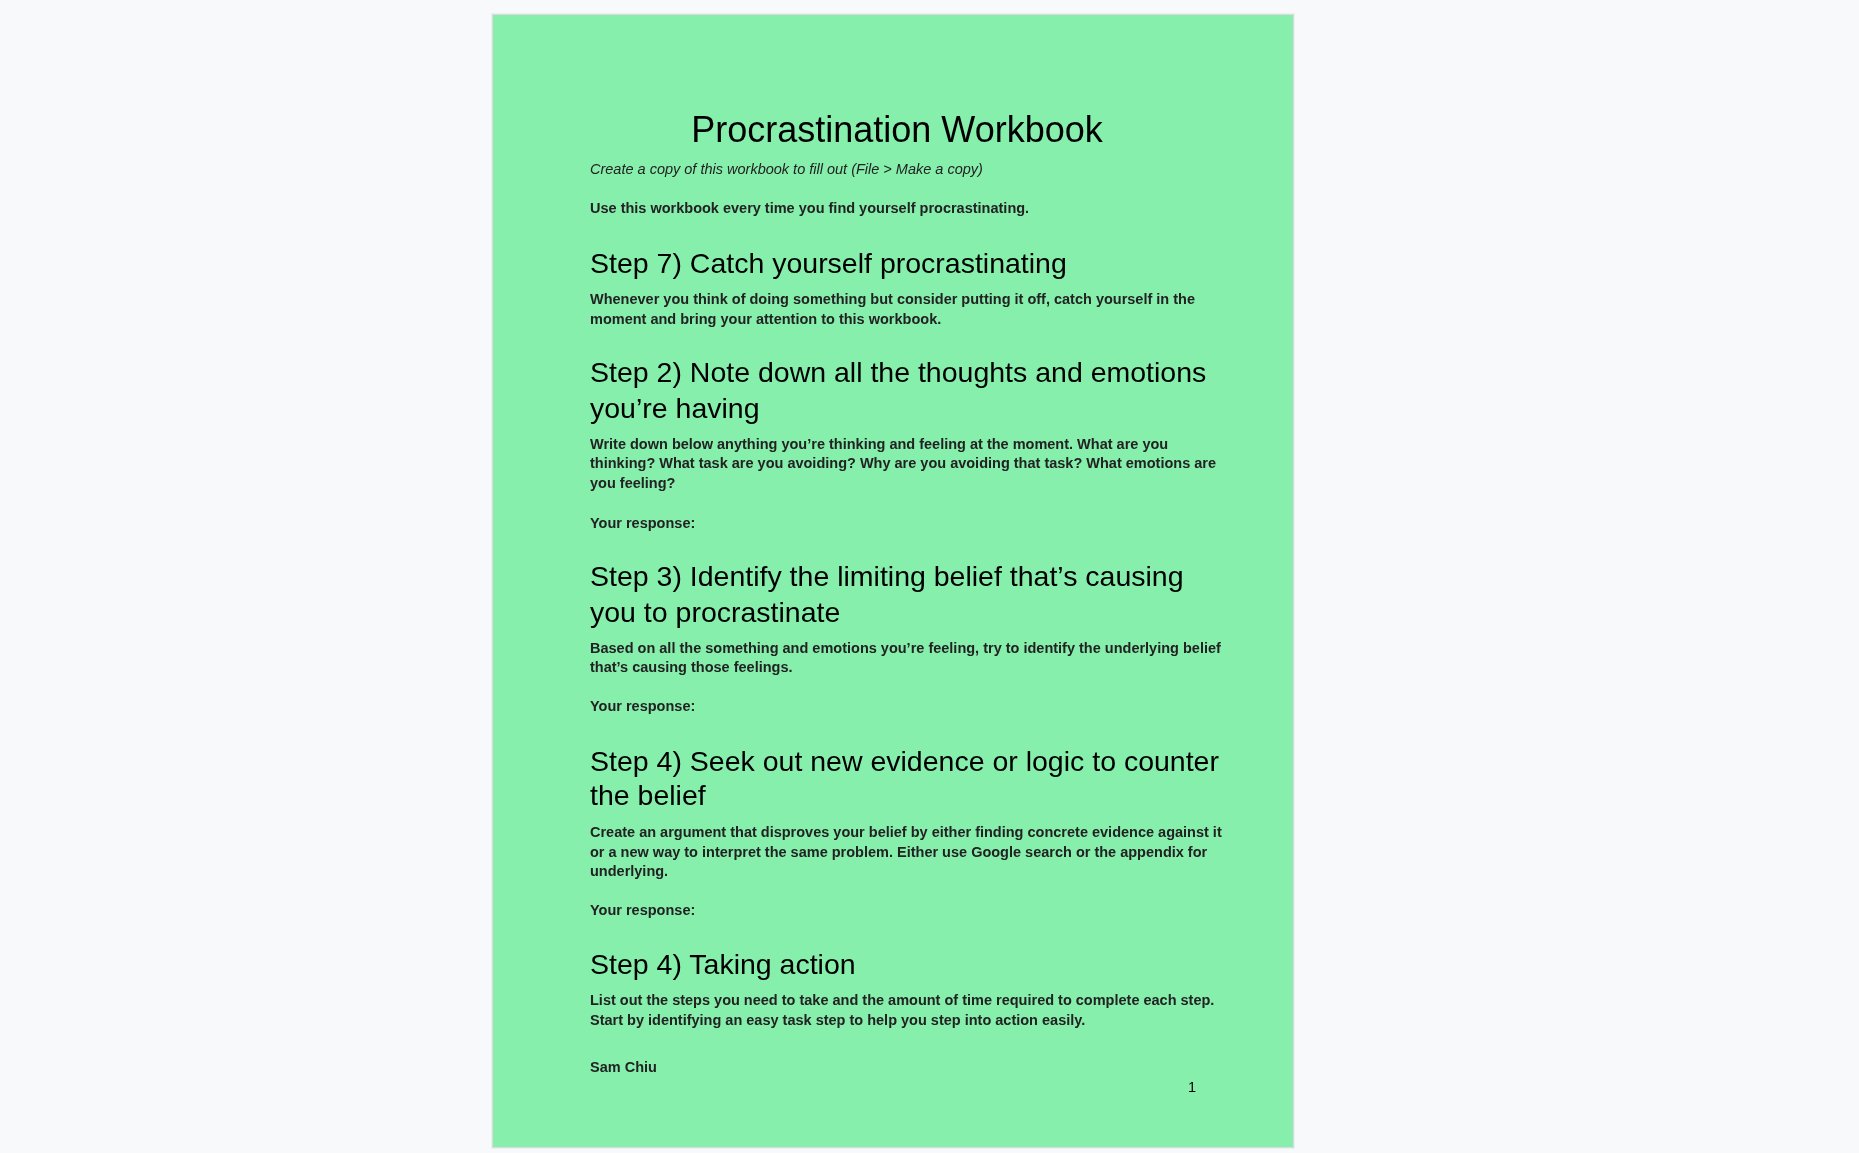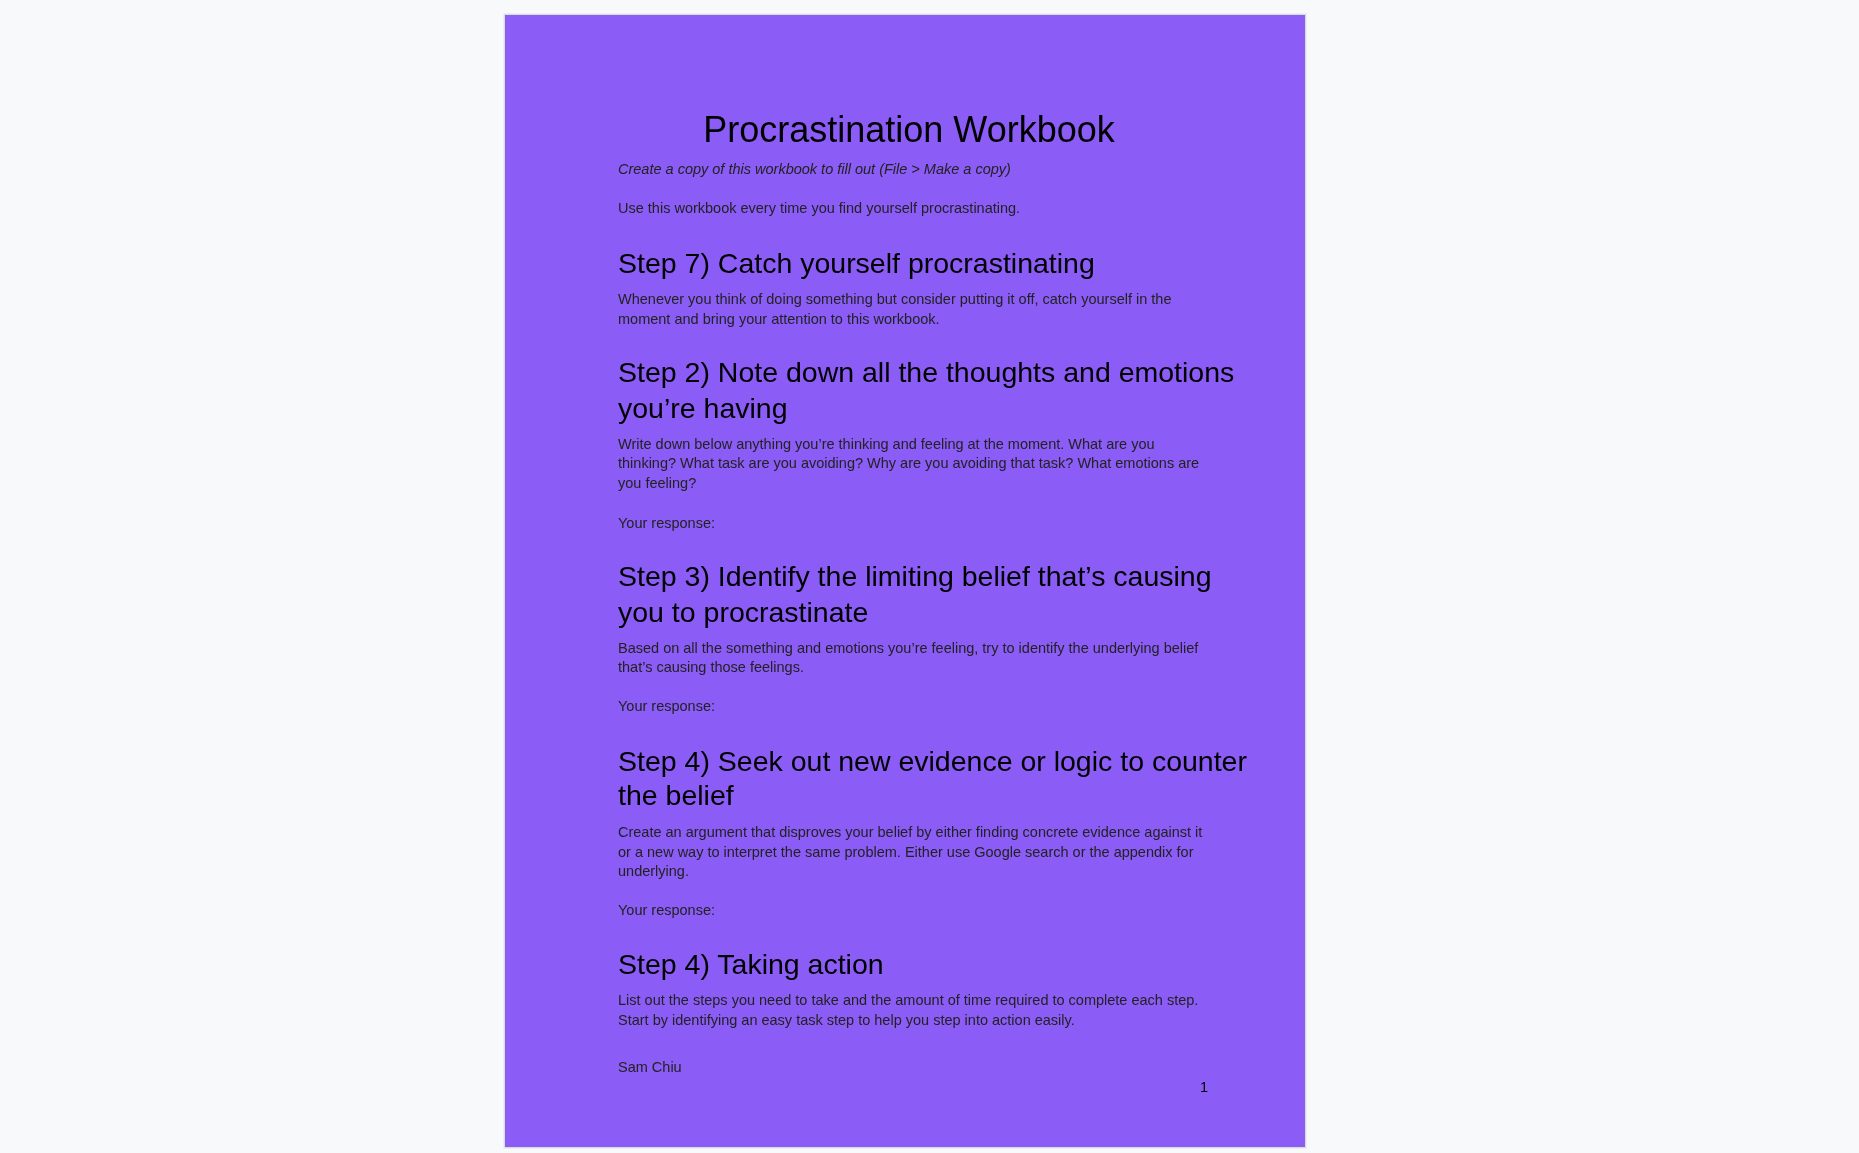--- a/index.html
+++ b/index.html
@@ -6,43 +6,42 @@
     body {
       width: 1859px; height: 1153px;
       background: #f8f9fa;
       position: relative;
       overflow: hidden;
       font-family: "Liberation Sans", sans-serif;
       color: #000;
     }
     .page {
       position: absolute;
-      left: 504px; top: 14px;
+      left: 492px; top: 14px;
       width: 800px; height: 1132px;
-      background: #8b5cf6;
+      background: #86efac;
       border: 1px solid #dadce0;
       box-shadow: 0 0 0 1px #eceef0;
     }
     .line {
       position: absolute;
       left: 97px;
       white-space: nowrap;
       line-height: 1;
-      margin-left: 16px;
     }
     .title {
       position: absolute;
       left: 0; width: 808px;
       text-align: center;
       font-size: 36px;
       top: 97px;
       line-height: 1;
     }
     .subtitle { font-size: 14.5px; font-style: italic; color: #222; }
-    .body-text { font-size: 14.5px; color: #222; }
+    .body-text { font-size: 14.5px; color: #222; font-weight: bold; }
     .heading { font-size: 28.5px; color: #000; }
     .pagenum {
       position: absolute;
       font-size: 14.5px;
       left: 695px;
       line-height: 1;
     }
   </style>
 </head>
 <body>

